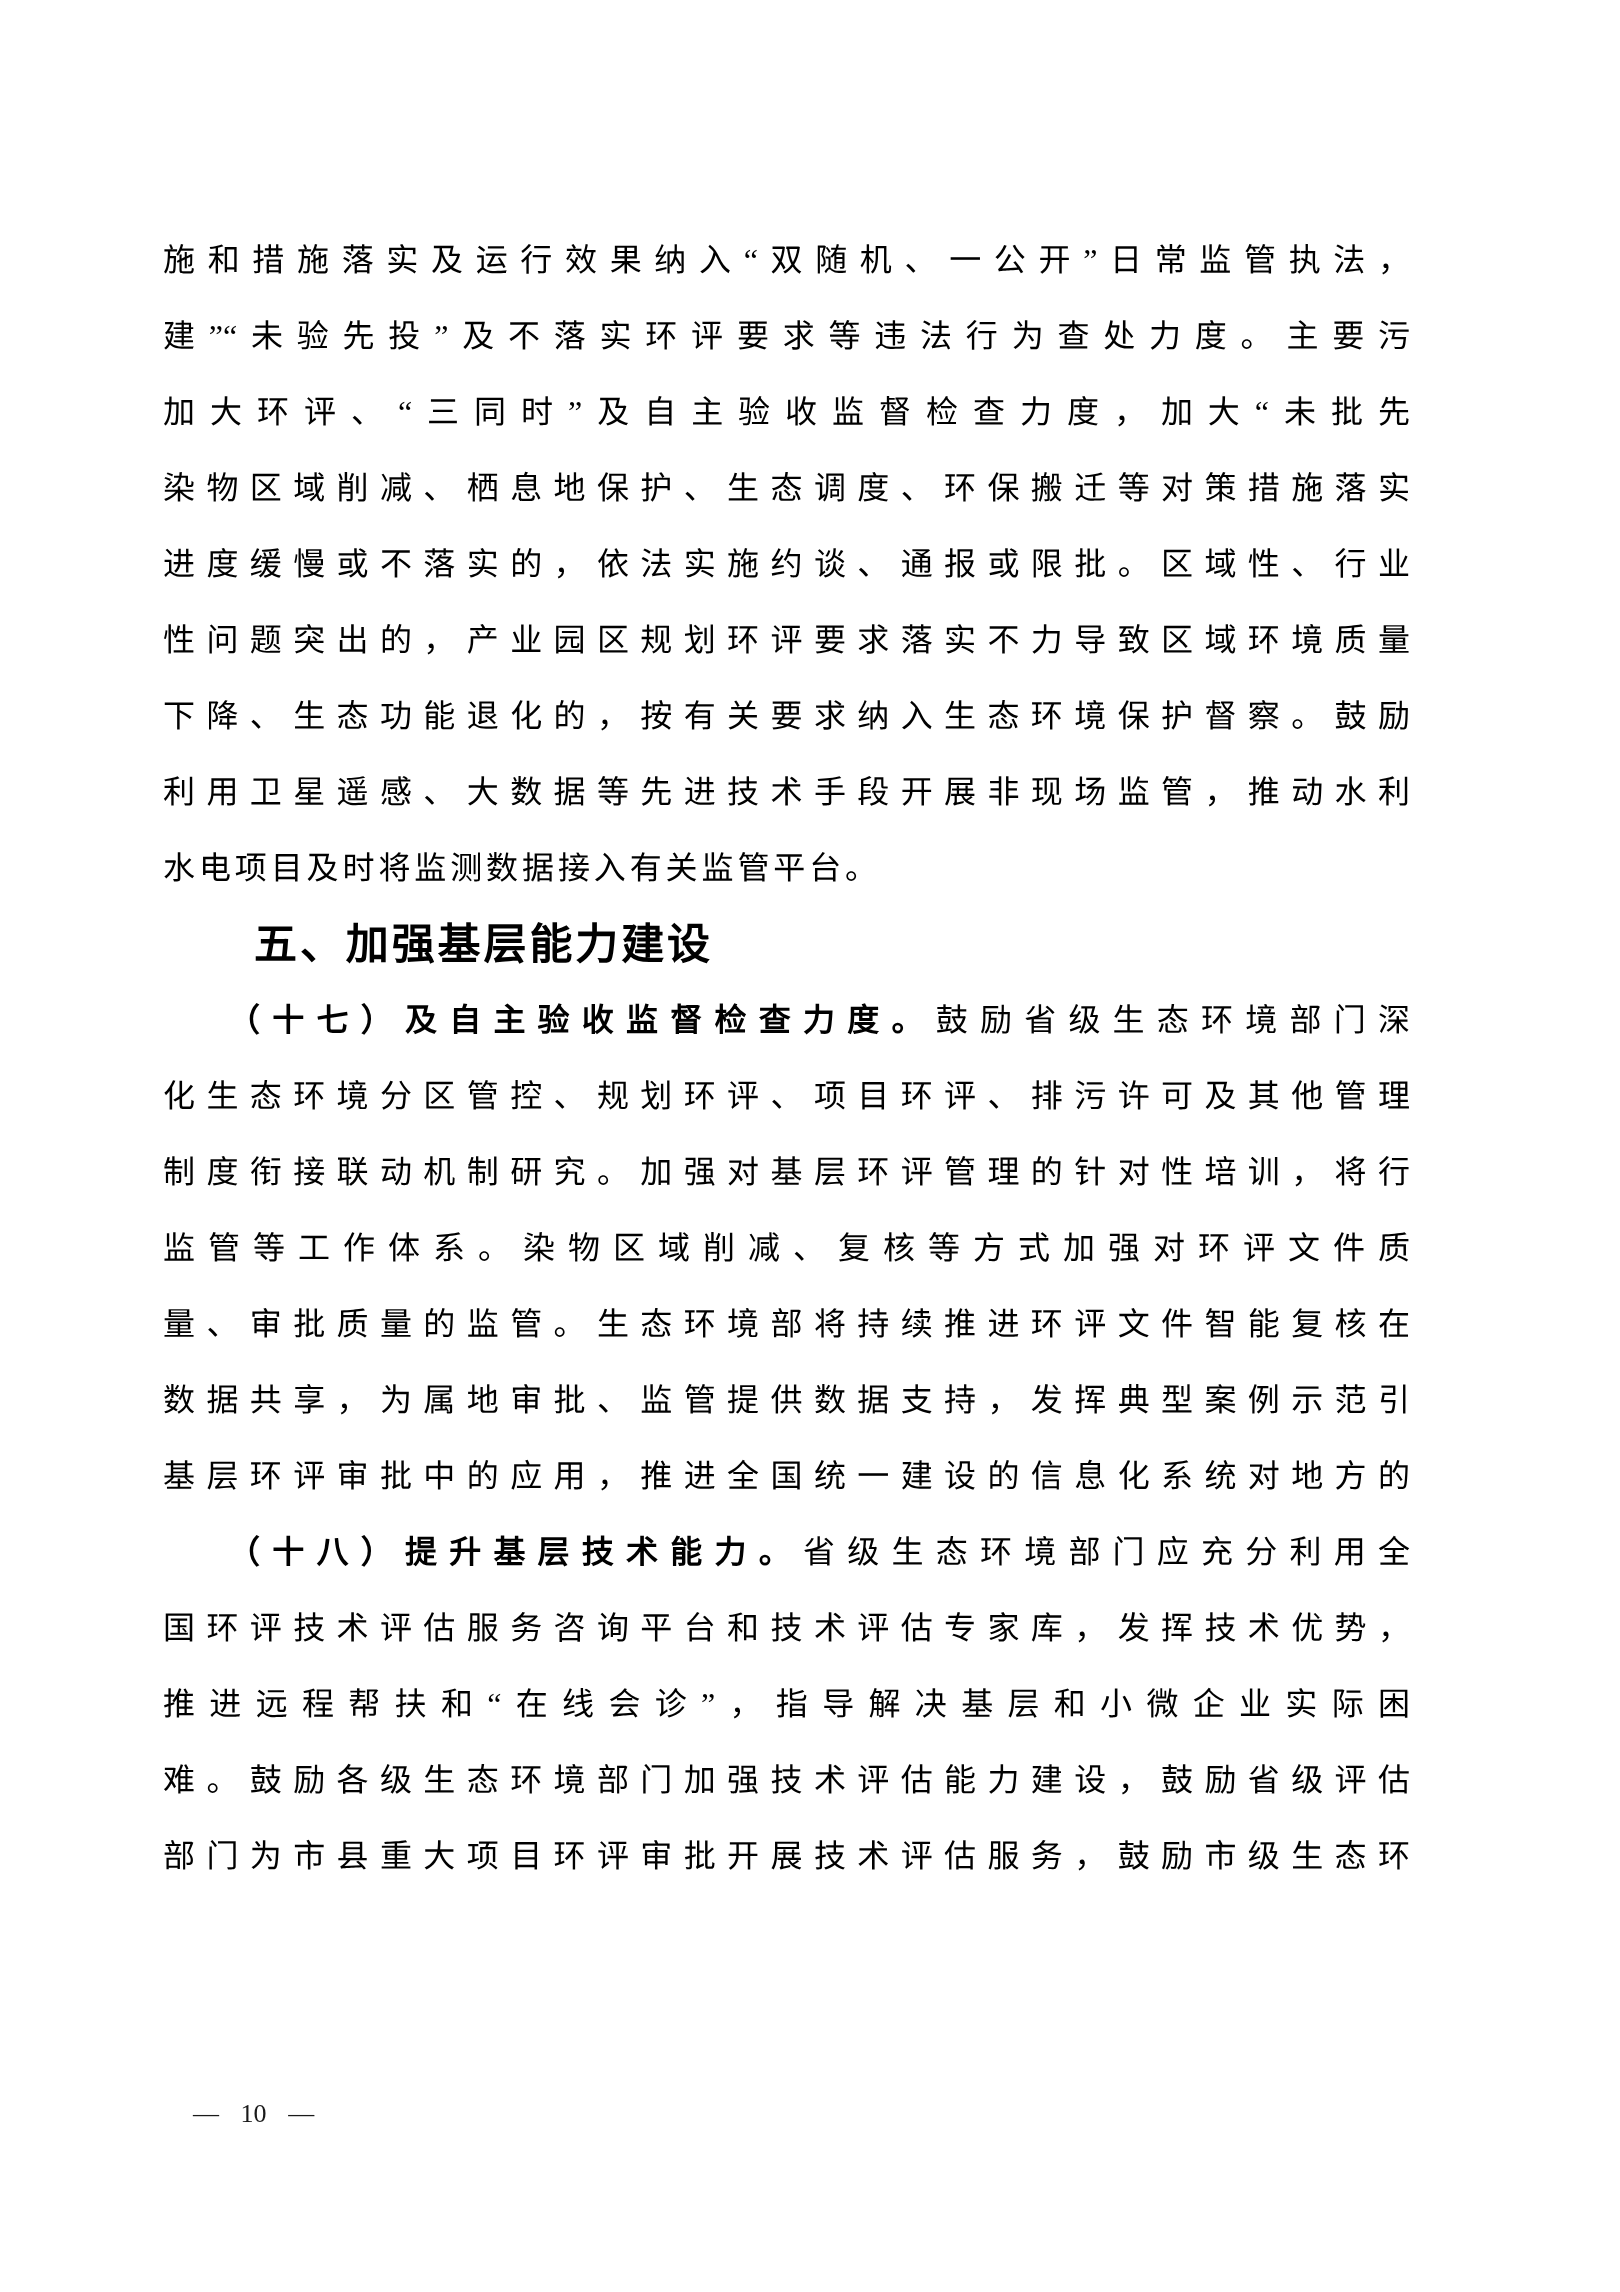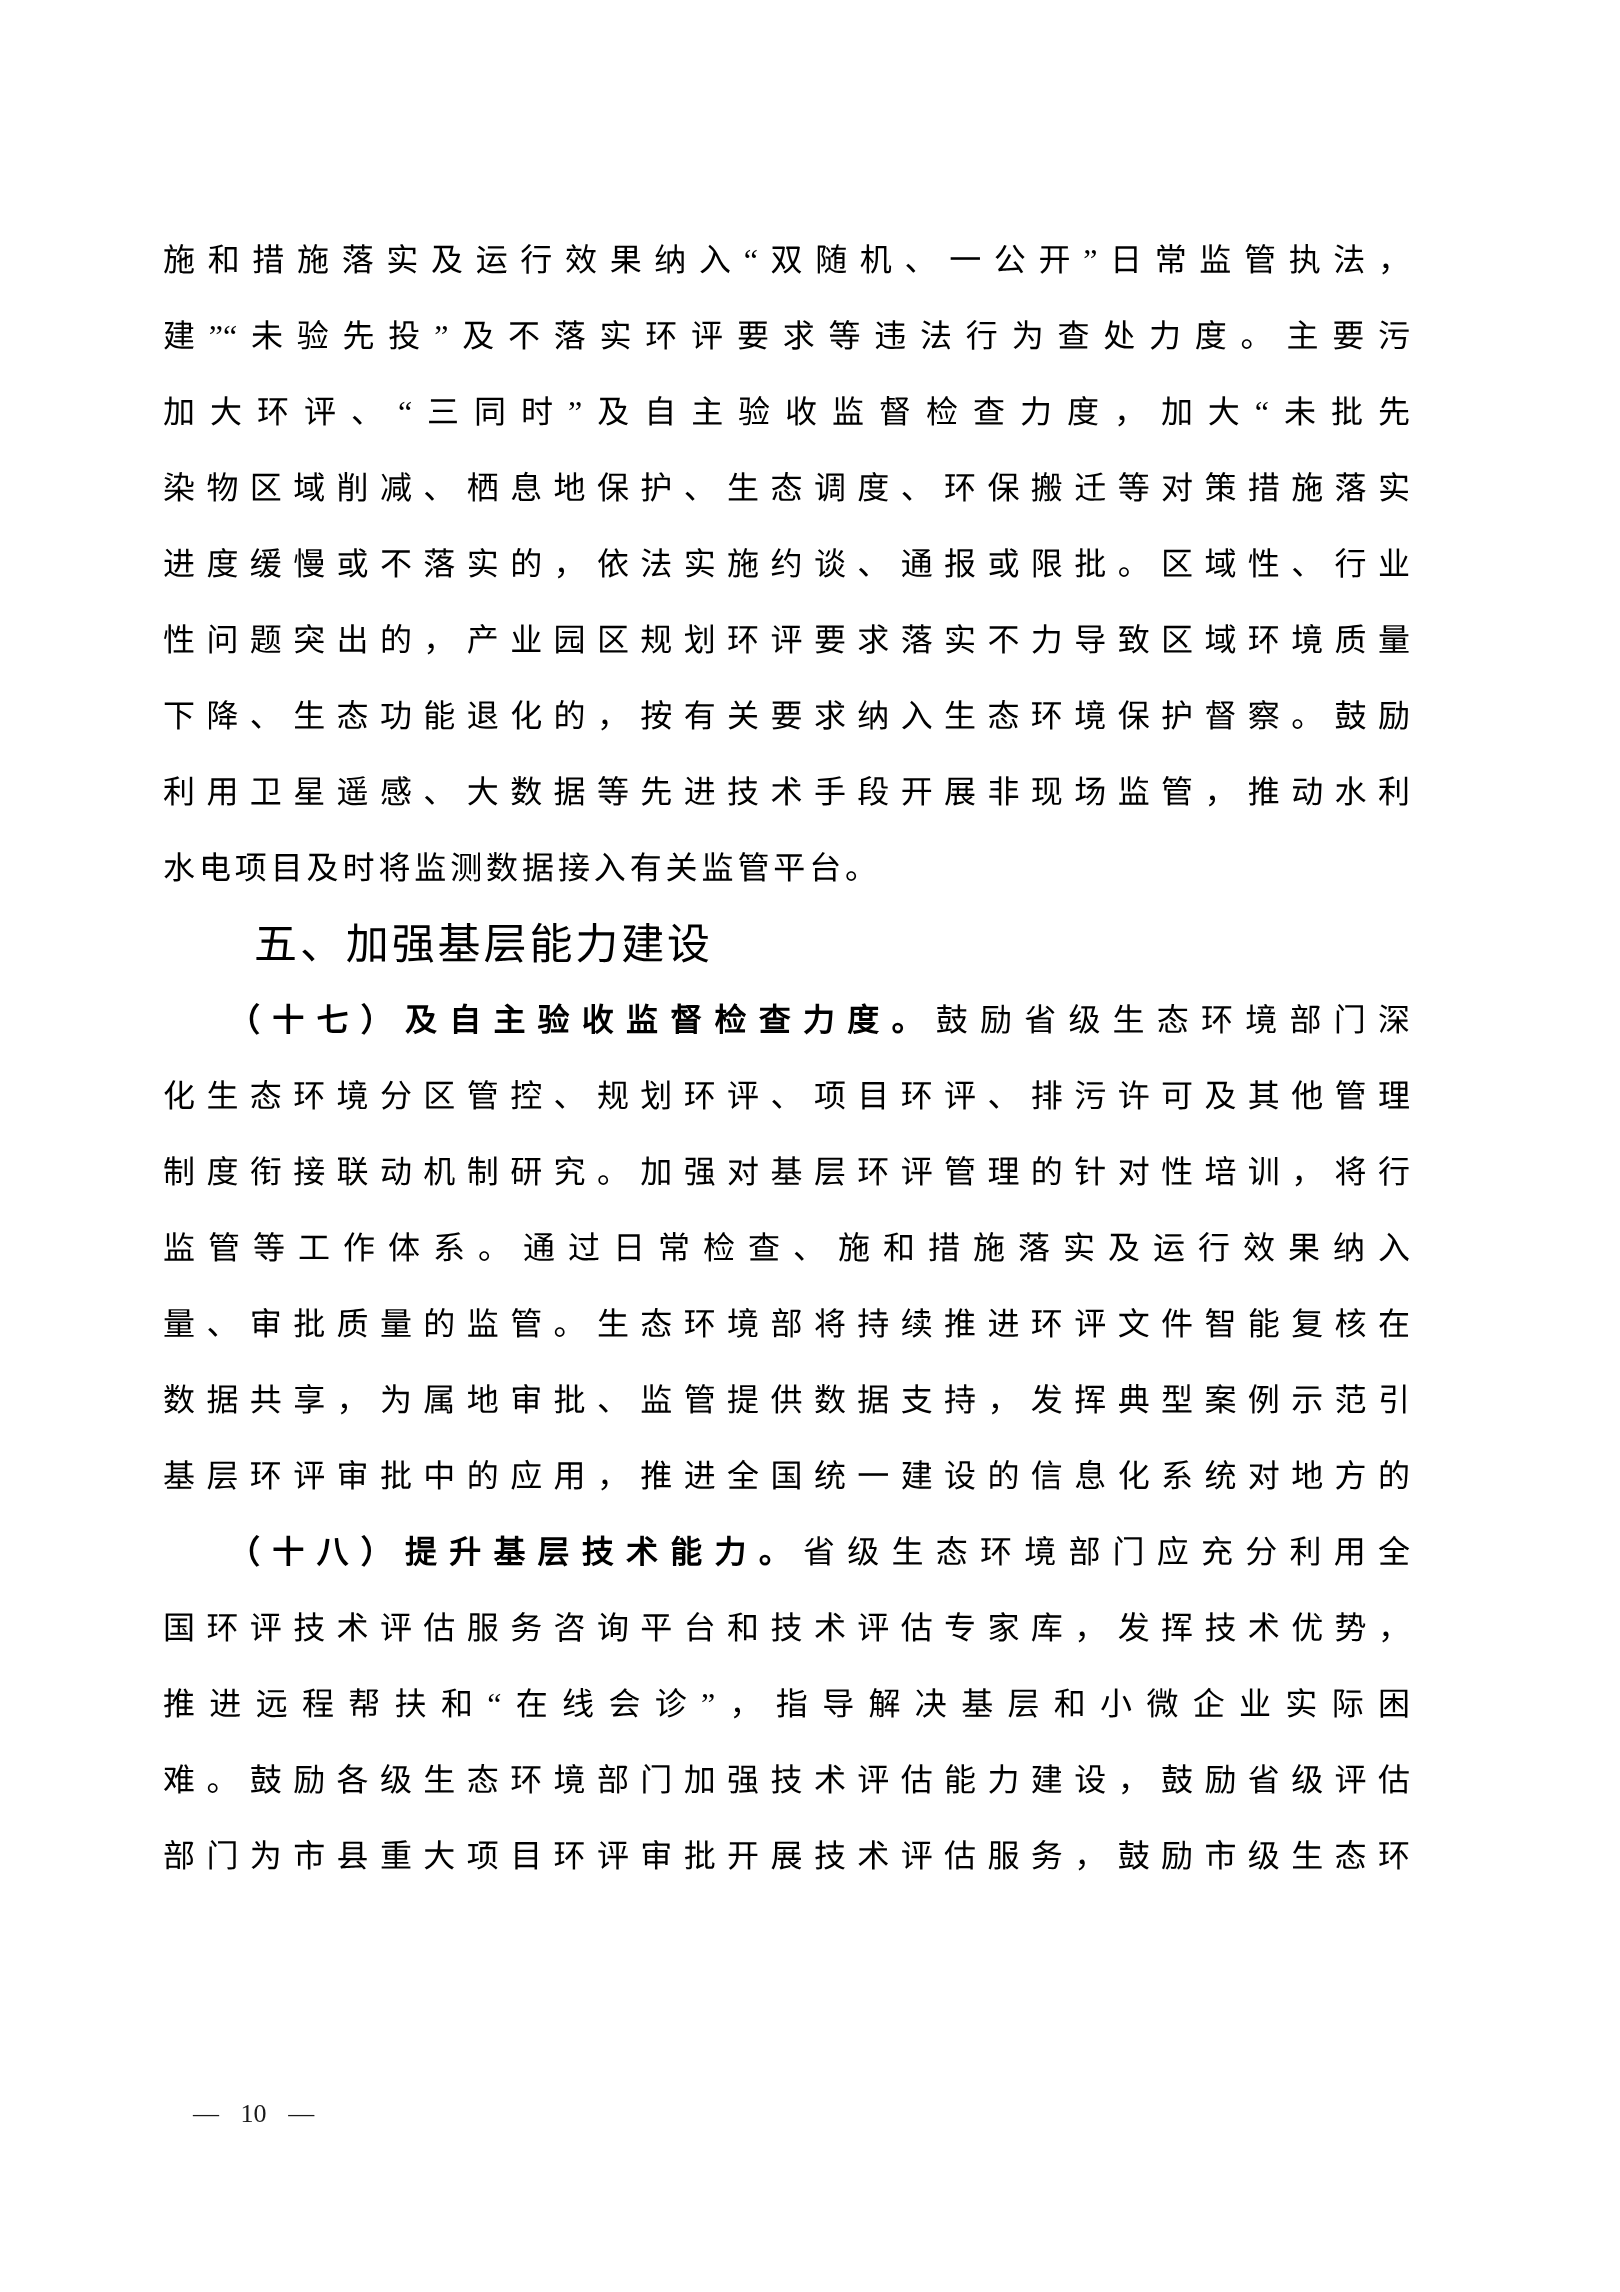--- a/index.html
+++ b/index.html
@@ -34,21 +34,21 @@
   .line.short {
     text-align: center;
     text-align-last: left;
     letter-spacing: 3.9px;
   }
   .line.para-indent {
     text-indent: 65px;
   }
   .line.heading {
     font-family: "Liberation Sans", "DejaVu Sans", sans-serif;
-    font-weight: 400;
+    font-weight: 700;
     text-align: left;
     text-align-last: left;
     letter-spacing: 2.9px;
     text-indent: 91px;
     font-size: 43px;
   }
   .lead {
     font-weight: 700;
   }
   .footer {
@@ -83,21 +83,21 @@
     <div class="line">性问题突出的，产业园区规划环评要求落实不力导致区域环境质量</div>
     <div class="line">下降、生态功能退化的，按有关要求纳入生态环境保护督察。鼓励</div>
     <div class="line">利用卫星遥感、大数据等先进技术手段开展非现场监管，推动水利</div>
     <div class="line short">水电项目及时将监测数据接入有关监管平台。</div>
 
     <div class="line heading">五、加强基层能力建设</div>
 
     <div class="line para-indent"><span class="lead">（十七）及自主验收监督检查力度。</span><span>鼓励省级生态环境部门深</span></div>
     <div class="line">化生态环境分区管控、规划环评、项目环评、排污许可及其他管理</div>
     <div class="line">制度衔接联动机制研究。加强对基层环评管理的针对性培训，将行</div>
-    <div class="line">监管等工作体系。通过日常检查、施和措施落实及运行效果纳入</div>
+    <div class="line">监管等工作体系。染物区域削减、复核等方式加强对环评文件质</div>
     <div class="line">量、审批质量的监管。生态环境部将持续推进环评文件智能复核在</div>
     <div class="line">数据共享，为属地审批、监管提供数据支持，发挥典型案例示范引</div>
     <div class="line">基层环评审批中的应用，推进全国统一建设的信息化系统对地方的</div>
 
     <div class="line para-indent"><span class="lead">（十八）提升基层技术能力。</span><span>省级生态环境部门应充分利用全</span></div>
     <div class="line">国环评技术评估服务咨询平台和技术评估专家库，发挥技术优势，</div>
     <div class="line">推进远程帮扶和“在线会诊”，指导解决基层和小微企业实际困</div>
     <div class="line">难。鼓励各级生态环境部门加强技术评估能力建设，鼓励省级评估</div>
     <div class="line">部门为市县重大项目环评审批开展技术评估服务，鼓励市级生态环</div>
 

